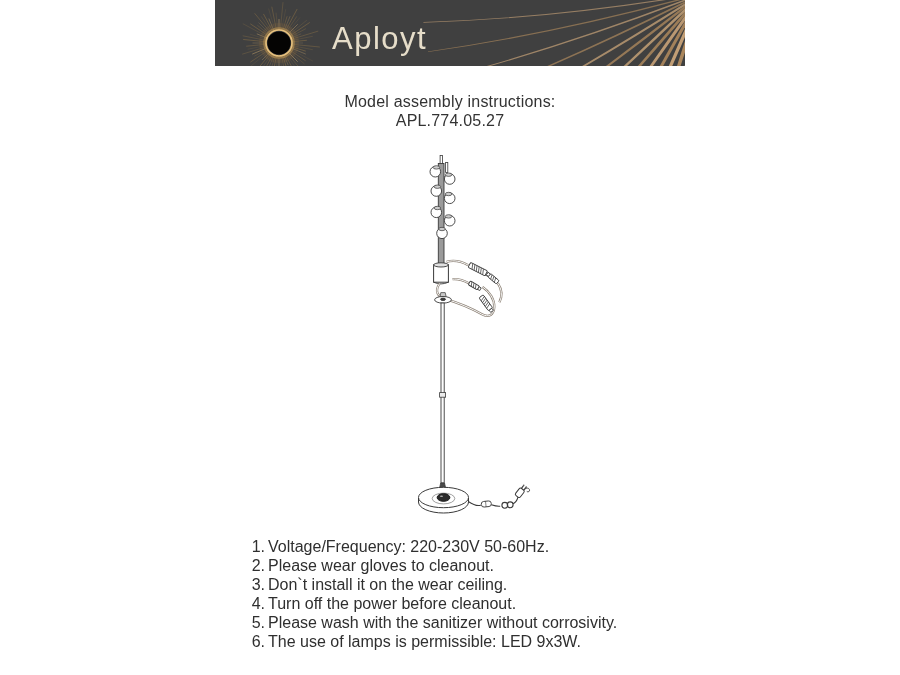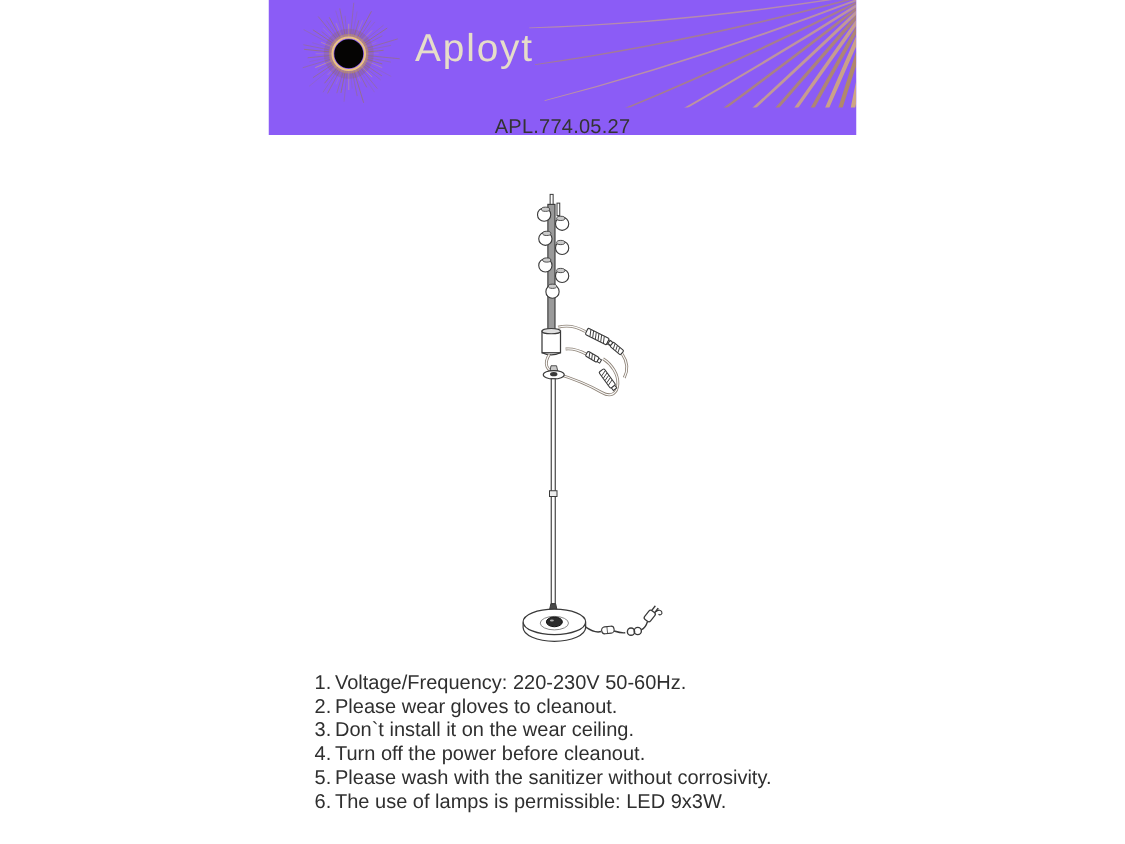--- a/index.html
+++ b/index.html
@@ -1,22 +1,22 @@
 <!DOCTYPE html>
 <html><head>
 <meta charset="utf-8">
 <style>
   html,body{margin:0;padding:0;}
   body{
     width:900px;height:675px;background:#ffffff;position:relative;overflow:hidden;
     font-family:"Liberation Sans", sans-serif;
   }
   .banner{
-    position:absolute;left:215px;top:0;width:470px;height:108px;
-    background:#8b5cf6;overflow:hidden;
+    position:absolute;left:215px;top:0;width:470px;height:66px;
+    background:#404040;overflow:hidden;
   }
   .banner svg{position:absolute;left:0;top:0;}
   .brand{
     position:absolute;left:117px;top:21px;
     font-size:31px;font-weight:300;letter-spacing:1.5px;color:#e6ddc9;
   }
   .title-block{
     position:absolute;top:92px;left:0;width:900px;text-align:center;
     font-size:16px;line-height:19px;color:#333333;letter-spacing:.2px;
   }
@@ -121,20 +121,21 @@
         <circle cx="64" cy="43" r="17.5" fill="none" stroke="#8a6a3e" stroke-width="5" opacity="0.22"></circle>
         <circle cx="64" cy="43" r="14.5" fill="none" stroke="#c79b54" stroke-width="2.5" opacity="0.55"></circle>
         <circle cx="64" cy="43" r="13" fill="none" stroke="#eec67f" stroke-width="1.7" opacity="0.95"></circle>
         <circle cx="64" cy="43" r="11.6" fill="#050403"></circle>
       </g>
     </svg>
     <div class="brand">Aployt</div>
   </header>
 
   <div class="title-block">
+    <div>Model assembly instructions:</div>
     <div>APL.774.05.27</div>
   </div>
 
   <svg class="lamp" width="150" height="375" viewBox="395 148 150 375">
     <g stroke="#3a3a3a" fill="none" stroke-width="0.9">
 
       <rect x="440.1" y="155.5" width="2.4" height="9.5" fill="#ffffff" stroke-width="0.8"></rect>
       <rect x="445.6" y="162.5" width="2.2" height="10" fill="#ffffff" stroke-width="0.8"></rect>
       <rect x="438.3" y="163.5" width="5.7" height="101.5" fill="#9a9a9a"></rect>
 

